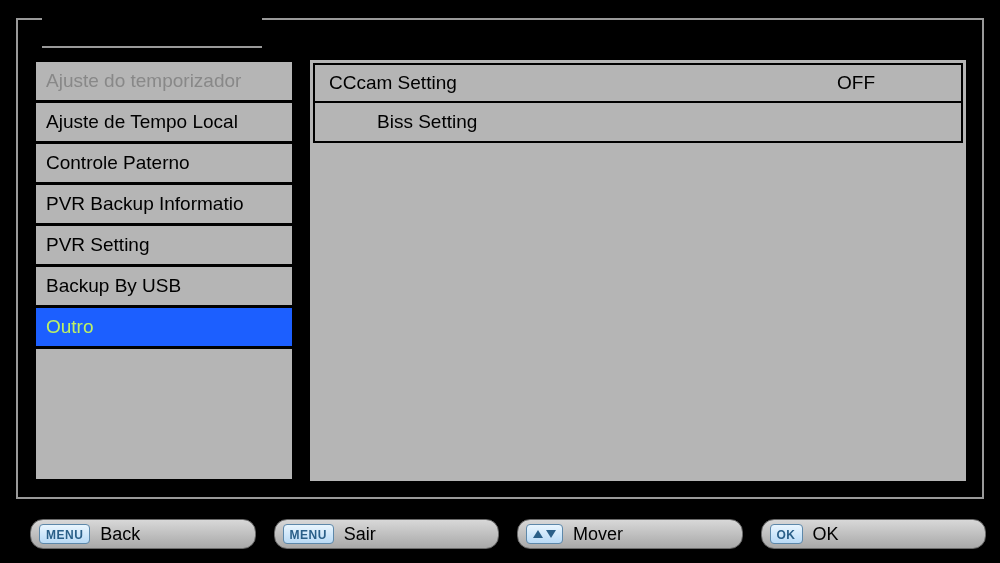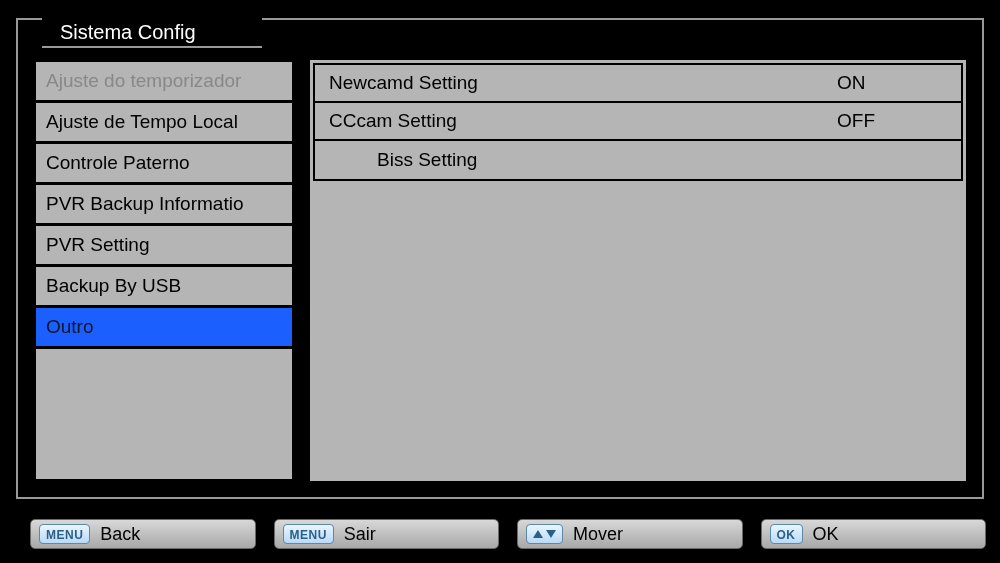--- a/index.html
+++ b/index.html
@@ -62,21 +62,21 @@
       padding: 0 10px;
       display: flex;
       align-items: center;
       font-size: 19px;
       color: #000;
       white-space: nowrap;
       overflow: hidden;
       cursor: pointer;
     }
     .sidebar-item.disabled { color: #888; }
-    .sidebar-item.selected { background: #1c5fff; color: #0f172a; }
+    .sidebar-item.selected { background: #1c5fff; color: #bef264; }
     .sidebar-item:last-child { border-bottom: none; }
     .sidebar-fill { flex: 1; }
     .panel {
       flex: 1;
       background: #b5b5b5;
     }
     .settings-list {
       border: 2px solid #000;
       margin: 3px;
     }
@@ -99,21 +99,21 @@
       bottom: 12px;
       height: 32px;
       display: flex;
       gap: 18px;
     }
     .footer-btn {
       flex: 1;
       height: 30px;
       background: linear-gradient(#d8d8d8, #a8a8a8);
       border: 1px solid #6a6a6a;
-      border-radius: 5px;
+      border-radius: 13px;
       display: flex;
       align-items: center;
       padding: 0 8px;
       font-size: 18px;
       color: #000;
       gap: 10px;
       cursor: pointer;
     }
     .key-chip {
       background: linear-gradient(#e9f6ff, #b9daf6);
@@ -137,21 +137,20 @@
       border-right: 5px solid transparent;
     }
     .tri-up { border-bottom: 8px solid #2a5f88; margin-right: 3px; }
     .tri-down { border-top: 8px solid #2a5f88; }
   </style>
 </head>
 <body>
 
 <div class="main-frame">
   <div class="title-bar">
-    <span>Sistema Config</span>
     <div class="title-bar-underline"></div>
   </div>
   <div class="content">
     <div class="sidebar">
       <div class="sidebar-item disabled">
           <span>Ajuste do temporizador</span>
         </div>
       <div class="sidebar-item">
           <span>Ajuste de Tempo Local</span>
         </div>
@@ -168,24 +167,20 @@
           <span>Backup By USB</span>
         </div>
       <div class="sidebar-item selected">
           <span>Outro</span>
         </div>
       <div class="sidebar-fill"></div>
     </div>
     <div class="panel">
       <div class="settings-list">
         <div class="setting-row">
-          <span class="setting-label">Newcamd Setting</span>
-          <span class="setting-value">ON</span>
-        </div>
-        <div class="setting-row">
           <span class="setting-label">CCcam Setting</span>
           <span class="setting-value">OFF</span>
         </div>
         <div class="setting-row">
           <span class="setting-label">Biss Setting</span>
           <span class="setting-value"></span>
         </div>
       </div>
     </div>
   </div>

